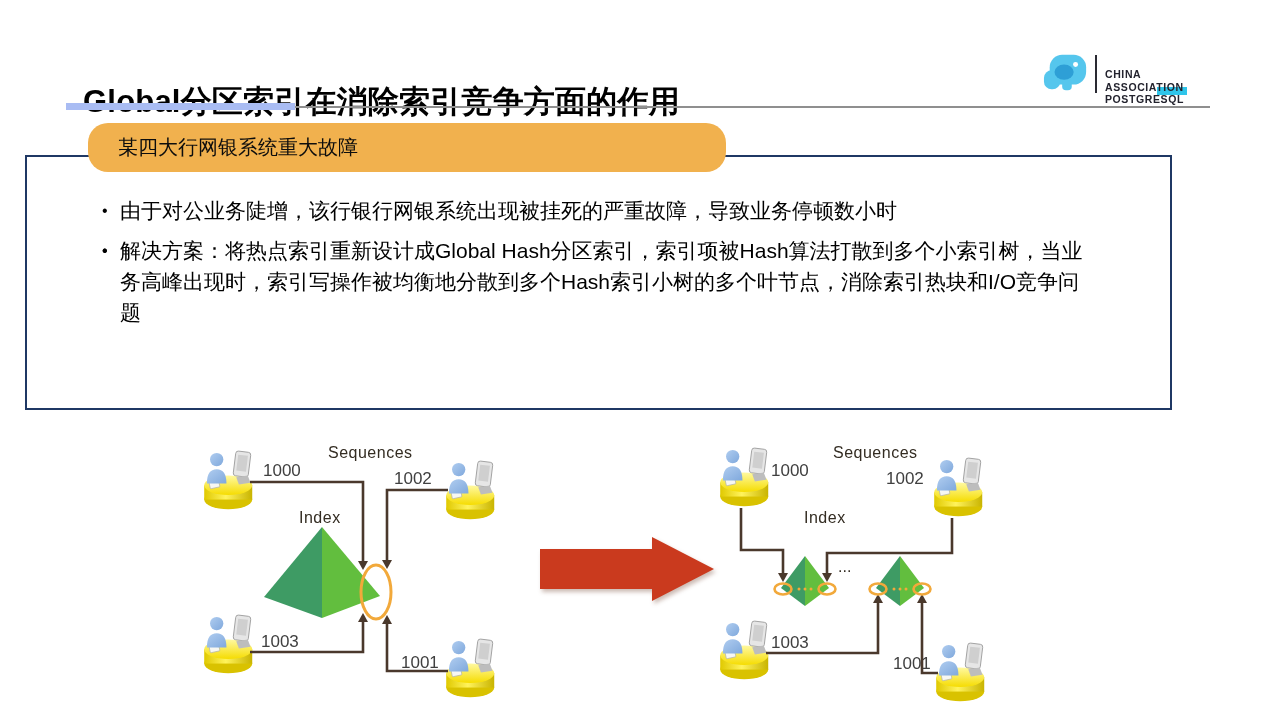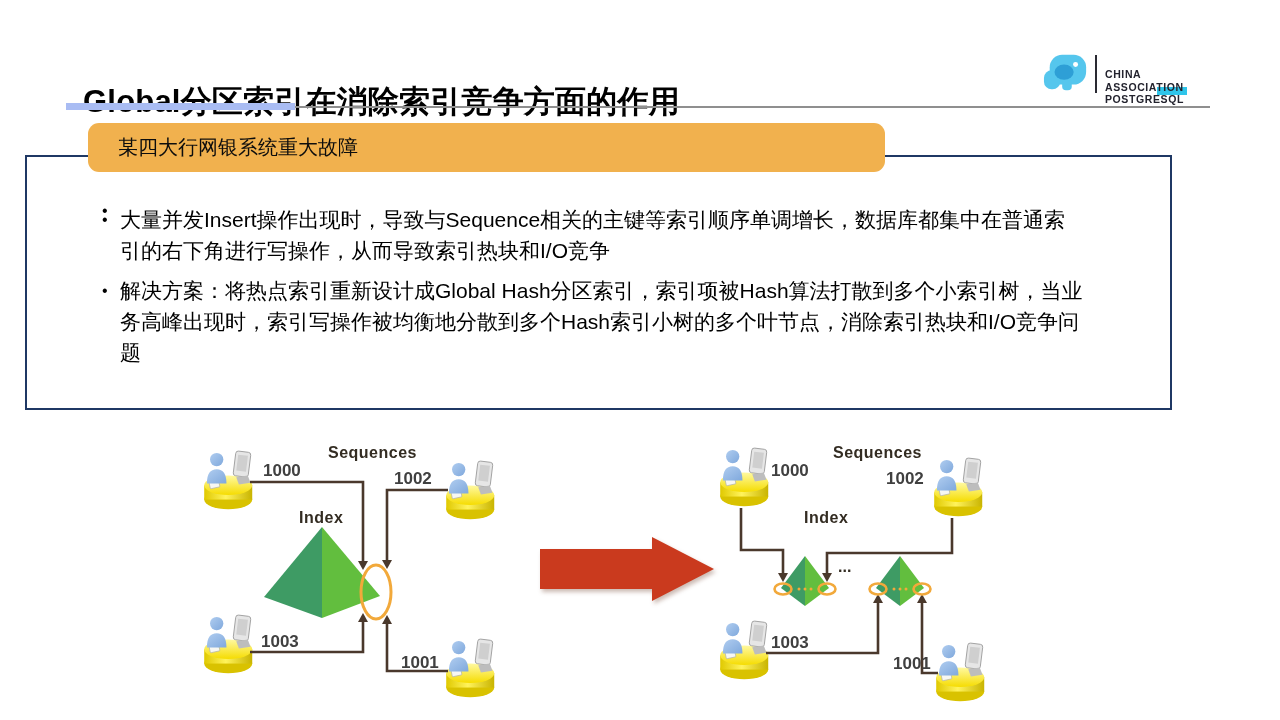--- a/index.html
+++ b/index.html
@@ -22,36 +22,36 @@
   .logo{left:1043px;top:50px;width:170px;height:48px;display:flex;align-items:center;}
   .logo-sep{width:2px;height:38px;background:#2A2A33;margin:0 8px 0 6px;}
   .logo-text{position:relative;line-height:12.5px;font-size:10.5px;font-weight:800;
     color:#23232E;letter-spacing:0.6px;margin-top:26px;}
   .logo-text .hl{position:absolute;left:52px;top:19px;width:30px;height:8px;
     background:#2FC5EA;z-index:0;}
   .logo-text span{position:relative;z-index:1;display:block;}
 
   
   .banner{
-    left:88px;top:123px;width:797px;height:49px;background:#F1B14E;border-radius:11px;
+    left:88px;top:123px;width:638px;height:49px;background:#F1B14E;border-radius:20px;
     z-index:3;
   }
   .banner-label{left:30px;top:0;line-height:49px;font-size:20px;color:#0d0d0d;}
   .content-box{
     left:25px;top:155px;width:1143px;height:251px;border:2px solid #1F3864;
     background:#fff;z-index:1;
   }
   .bullets{left:100px;top:195px;width:985px;z-index:4;}
   .bullet{position:relative;padding-left:20px;margin-bottom:9px;
     font-size:21px;line-height:31px;color:#000;}
   .bullet .dot{position:absolute;left:2px;top:0;font-size:16px;}
 
   
   .diagram-svg{left:0;top:430px;width:1280px;height:290px;z-index:2;}
-  .dlabel{font-weight:700;color:#332C22;font-size:16px;white-space:nowrap;z-index:5;}
+  .dlabel{font-weight:400;color:#332C22;font-size:16px;white-space:nowrap;z-index:5;}
   .dlabel.num{font-size:17px;color:#404040;}
   .arrow-label{z-index:6;left:563px;top:553px;width:92px;text-align:left;
     color:#fff;font-size:18px;font-weight:700;letter-spacing:2px;
     font-family:"Liberation Serif","DejaVu Serif",serif;margin-top:45px;}
   .shadowed{filter:drop-shadow(2px 3px 2px rgba(110,60,40,0.35));}
 </style>
 </head>
 <body>
 
 <div class="abs slide-title">Global分区索引在消除索引竞争方面的作用</div>
@@ -76,24 +76,24 @@
 </div>
 
 <div class="abs content-box"></div>
 <div class="abs banner">
   <div class="abs banner-label">某四大行网银系统重大故障</div>
 </div>
 
 <div class="abs bullets">
   <div class="bullet">
     <span class="dot">•</span>
+    <span>由于对公业务陡增，该行银行网银系统出现被挂死的严重故障，导致业务停顿数小时</span>
   </div>
   <div class="bullet">
     <span class="dot">•</span>
-    <span>大量并发Insert操作出现时，导致与Sequence相关的主键等索引顺序单调增长，数据库都集中在普通索引的右下角进行写操作，从而导致索引热块和I/O竞争</span>
   </div>
   <div class="bullet">
     <span class="dot">•</span>
     <span>解决方案：将热点索引重新设计成Global Hash分区索引，索引项被Hash算法打散到多个小索引树，当业务高峰出现时，索引写操作被均衡地分散到多个Hash索引小树的多个叶节点，消除索引热块和I/O竞争问题</span>
   </div>
 </div>
 
 <svg class="abs diagram-svg" viewBox="0 0 1280 290">
   <defs>
     <linearGradient id="cylSide" x1="0" y1="0" x2="1" y2="0">

